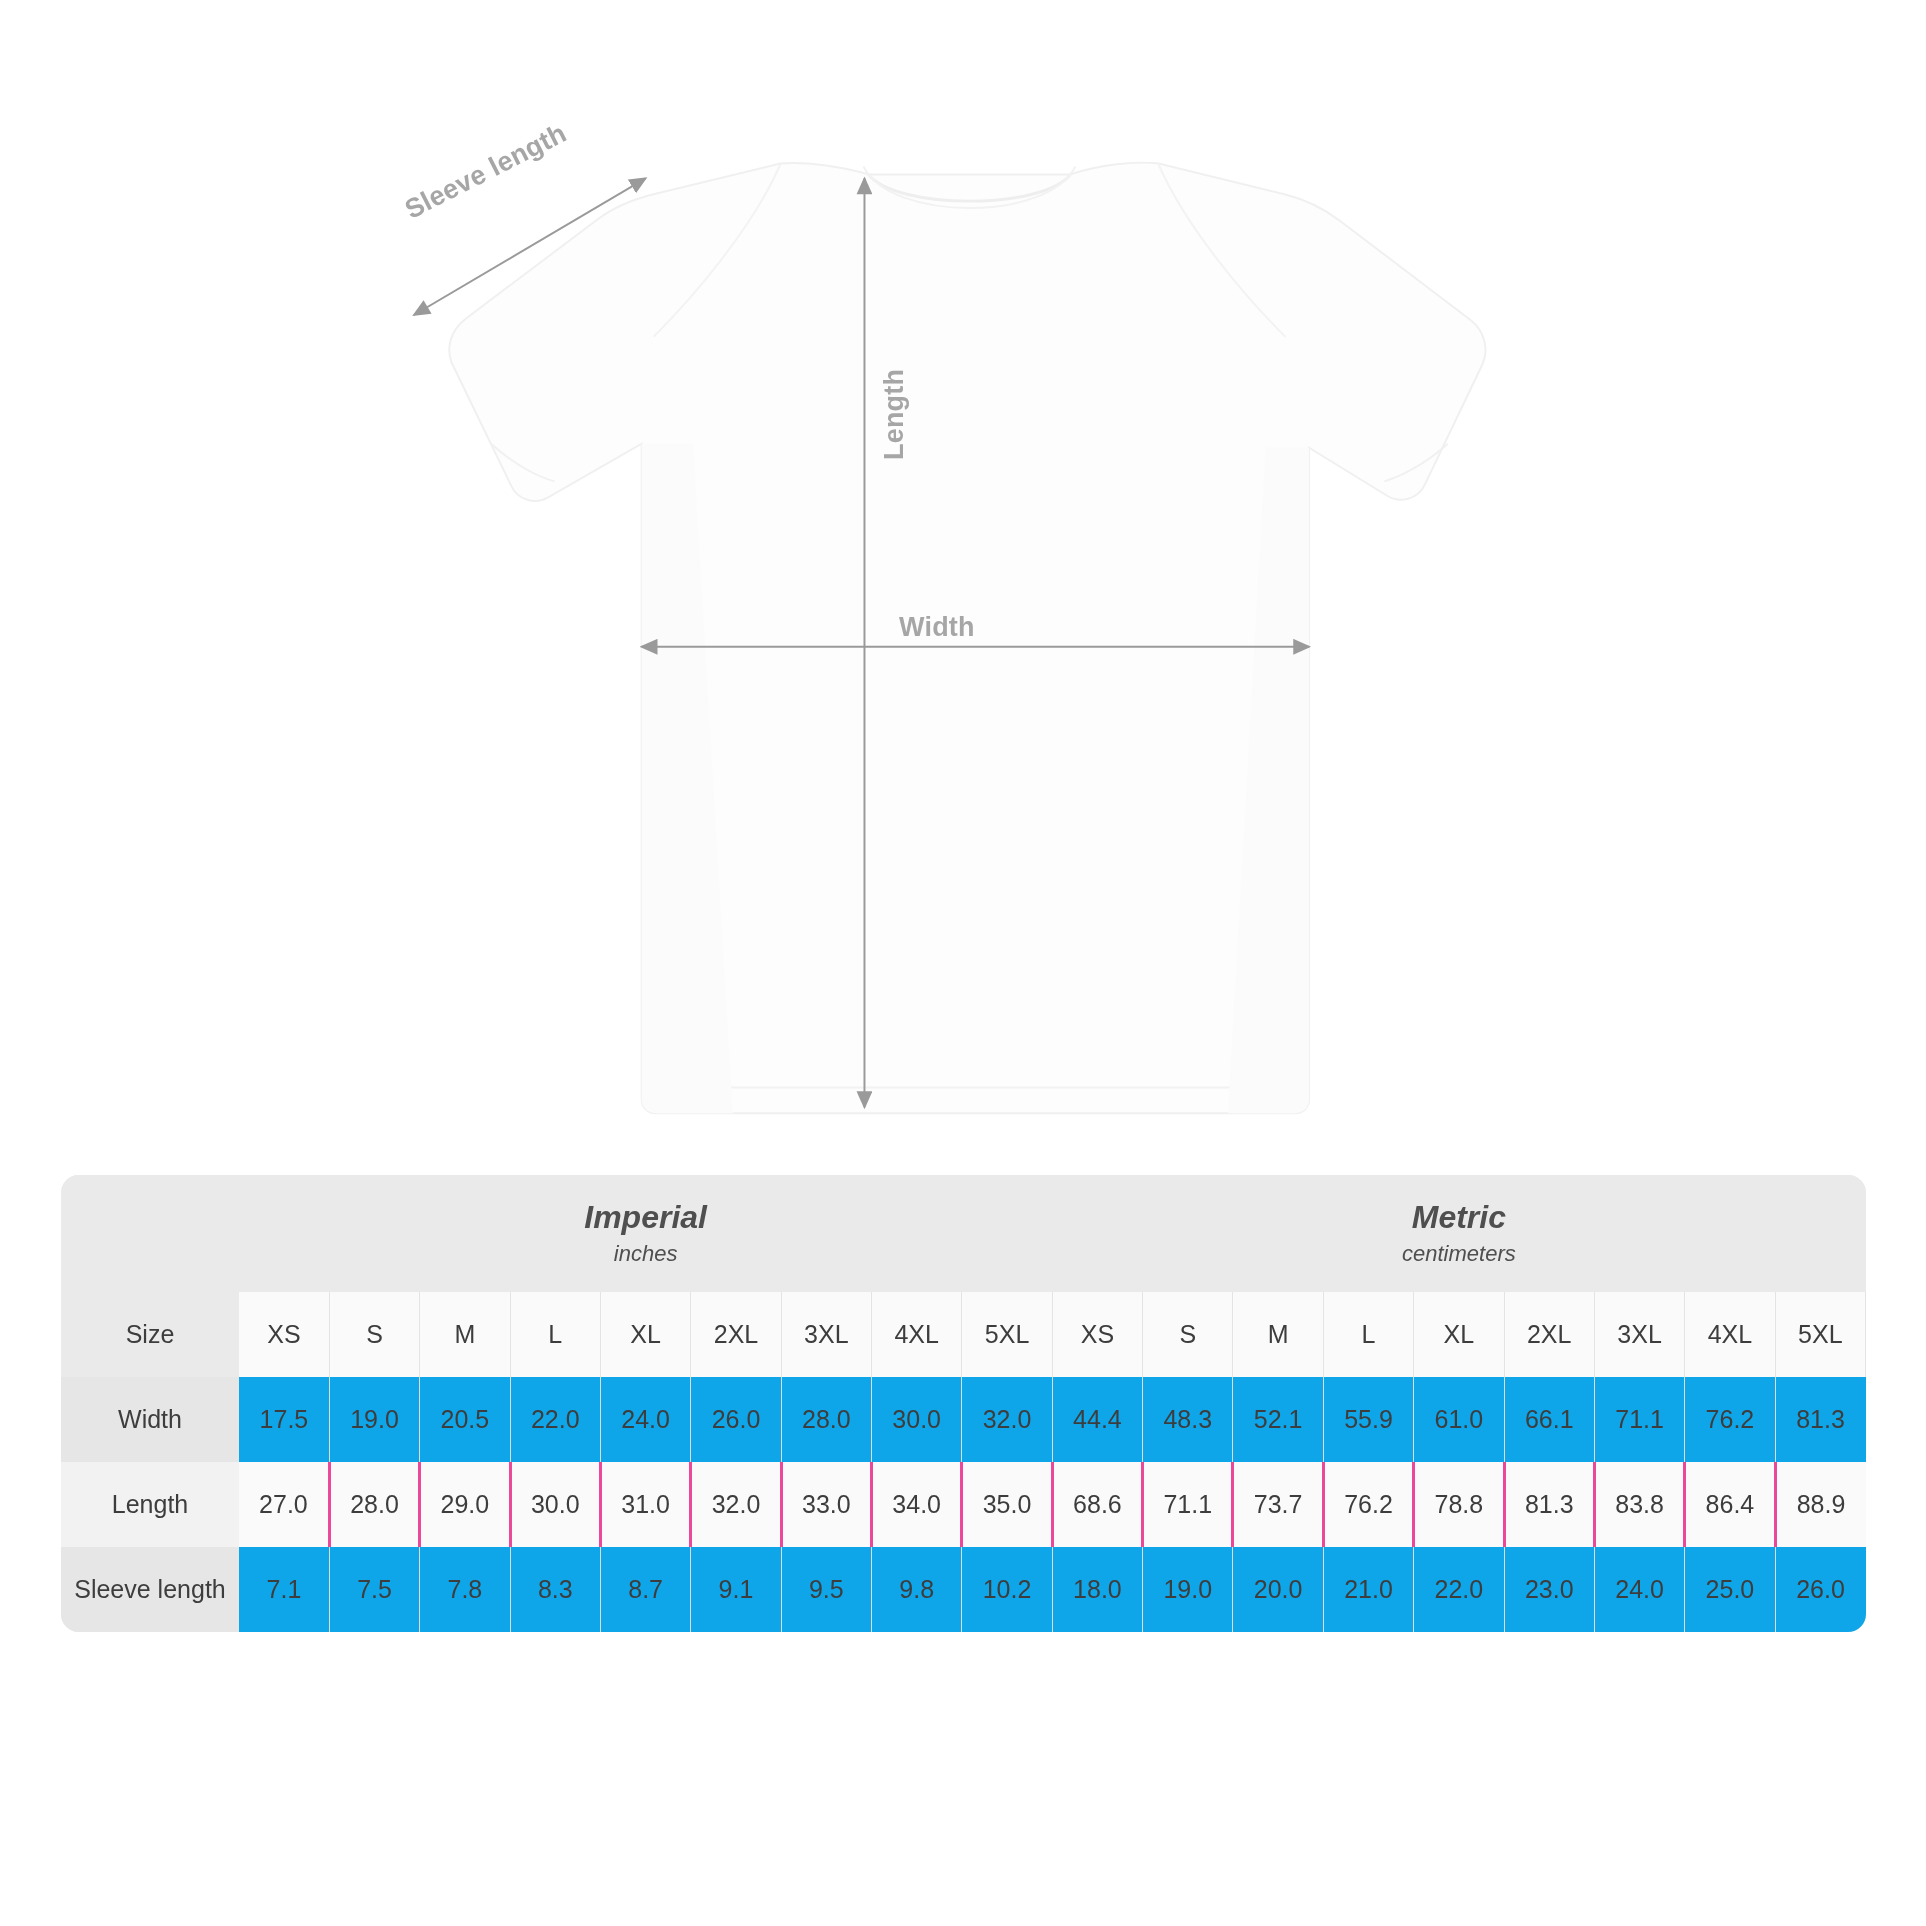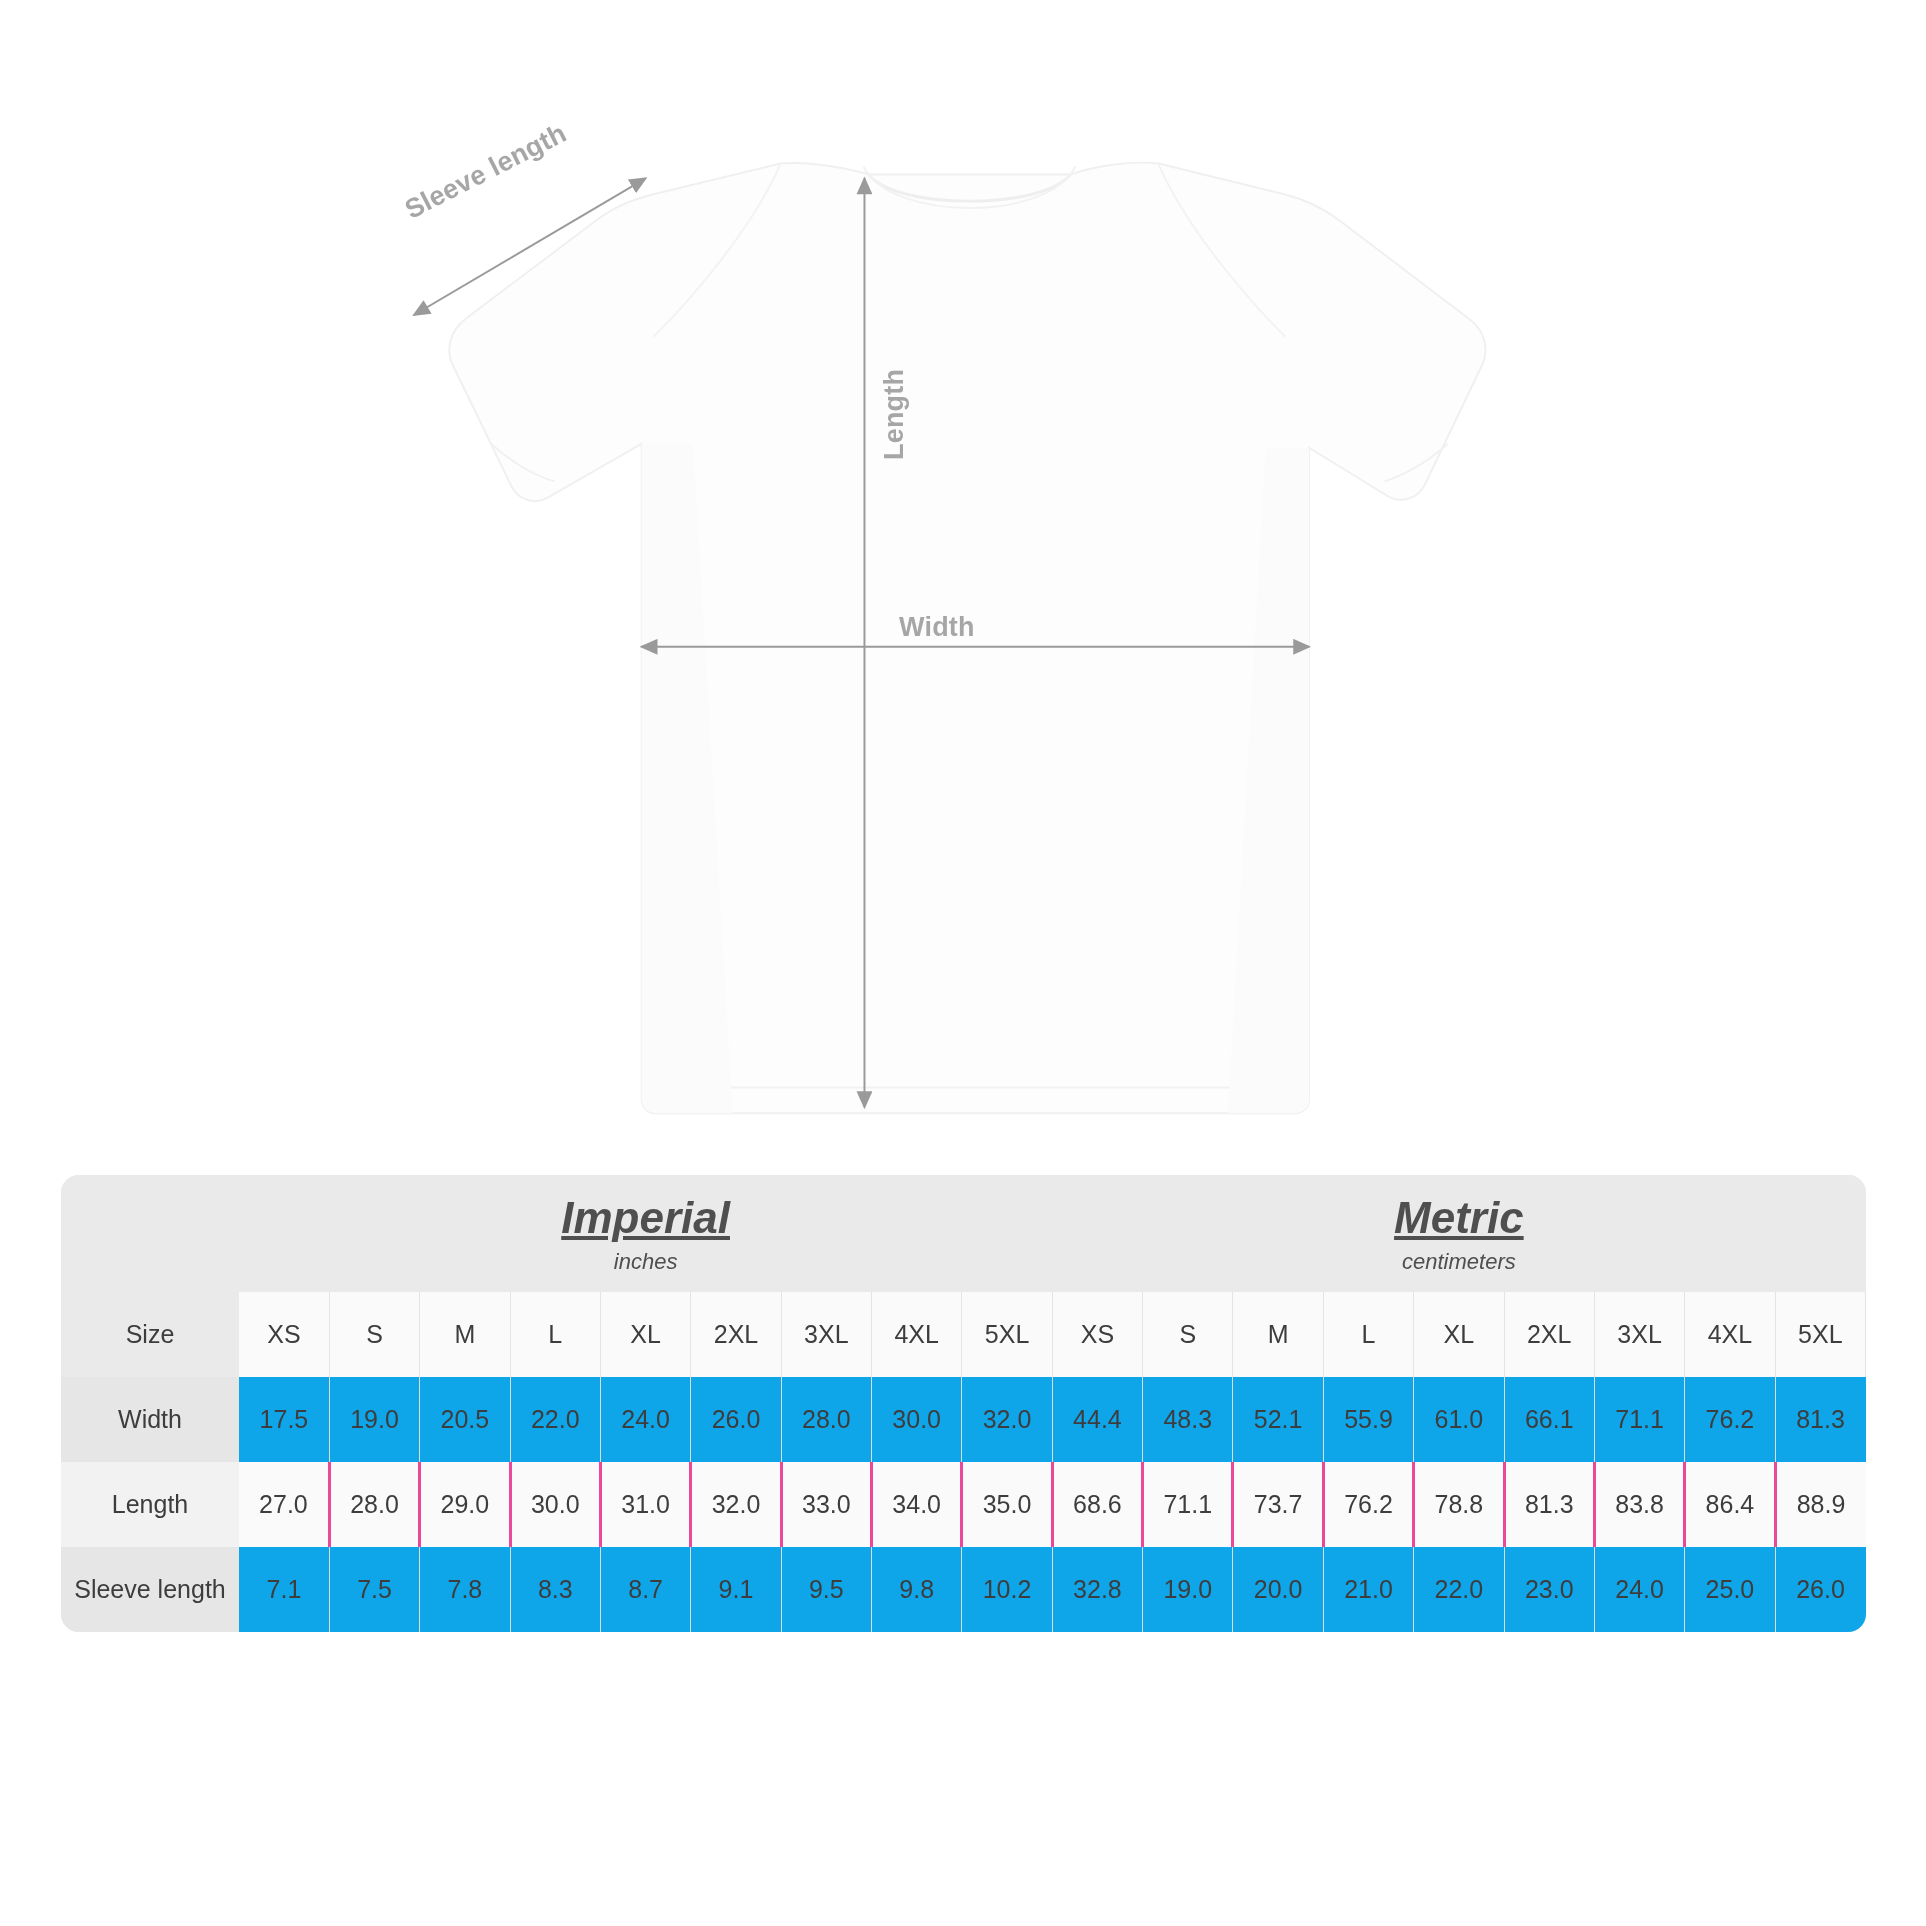--- a/index.html
+++ b/index.html
@@ -98,26 +98,25 @@
     height: 85px;
     vertical-align: middle;
     font-weight: normal;
   }
   .unit-head {
     background: #eaeaea;
     height: 117px !important;
     border: none;
   }
   .unit-system {
-    font-size: 44px;
+    font-size: 32px;
     font-weight: bold;
     font-style: italic;
     color: #4f4f4f;
     line-height: 1.25;
-    text-decoration: underline;
   }
   .unit-units {
     font-size: 22px;
     font-style: italic;
     color: #4f4f4f;
     line-height: 1.5;
   }
   .col-label {
     background: #eaeaea;
     font-weight: bold;
@@ -306,21 +305,21 @@
             <td class="col-label">Sleeve length</td>
             <td class="val">7.1</td>
             <td class="val">7.5</td>
             <td class="val">7.8</td>
             <td class="val">8.3</td>
             <td class="val">8.7</td>
             <td class="val">9.1</td>
             <td class="val">9.5</td>
             <td class="val">9.8</td>
             <td class="val">10.2</td>
-            <td class="val">32.8</td>
+            <td class="val">18.0</td>
             <td class="val">19.0</td>
             <td class="val">20.0</td>
             <td class="val">21.0</td>
             <td class="val">22.0</td>
             <td class="val">23.0</td>
             <td class="val">24.0</td>
             <td class="val">25.0</td>
             <td class="val">26.0</td>
           </tr>
         </tbody>

